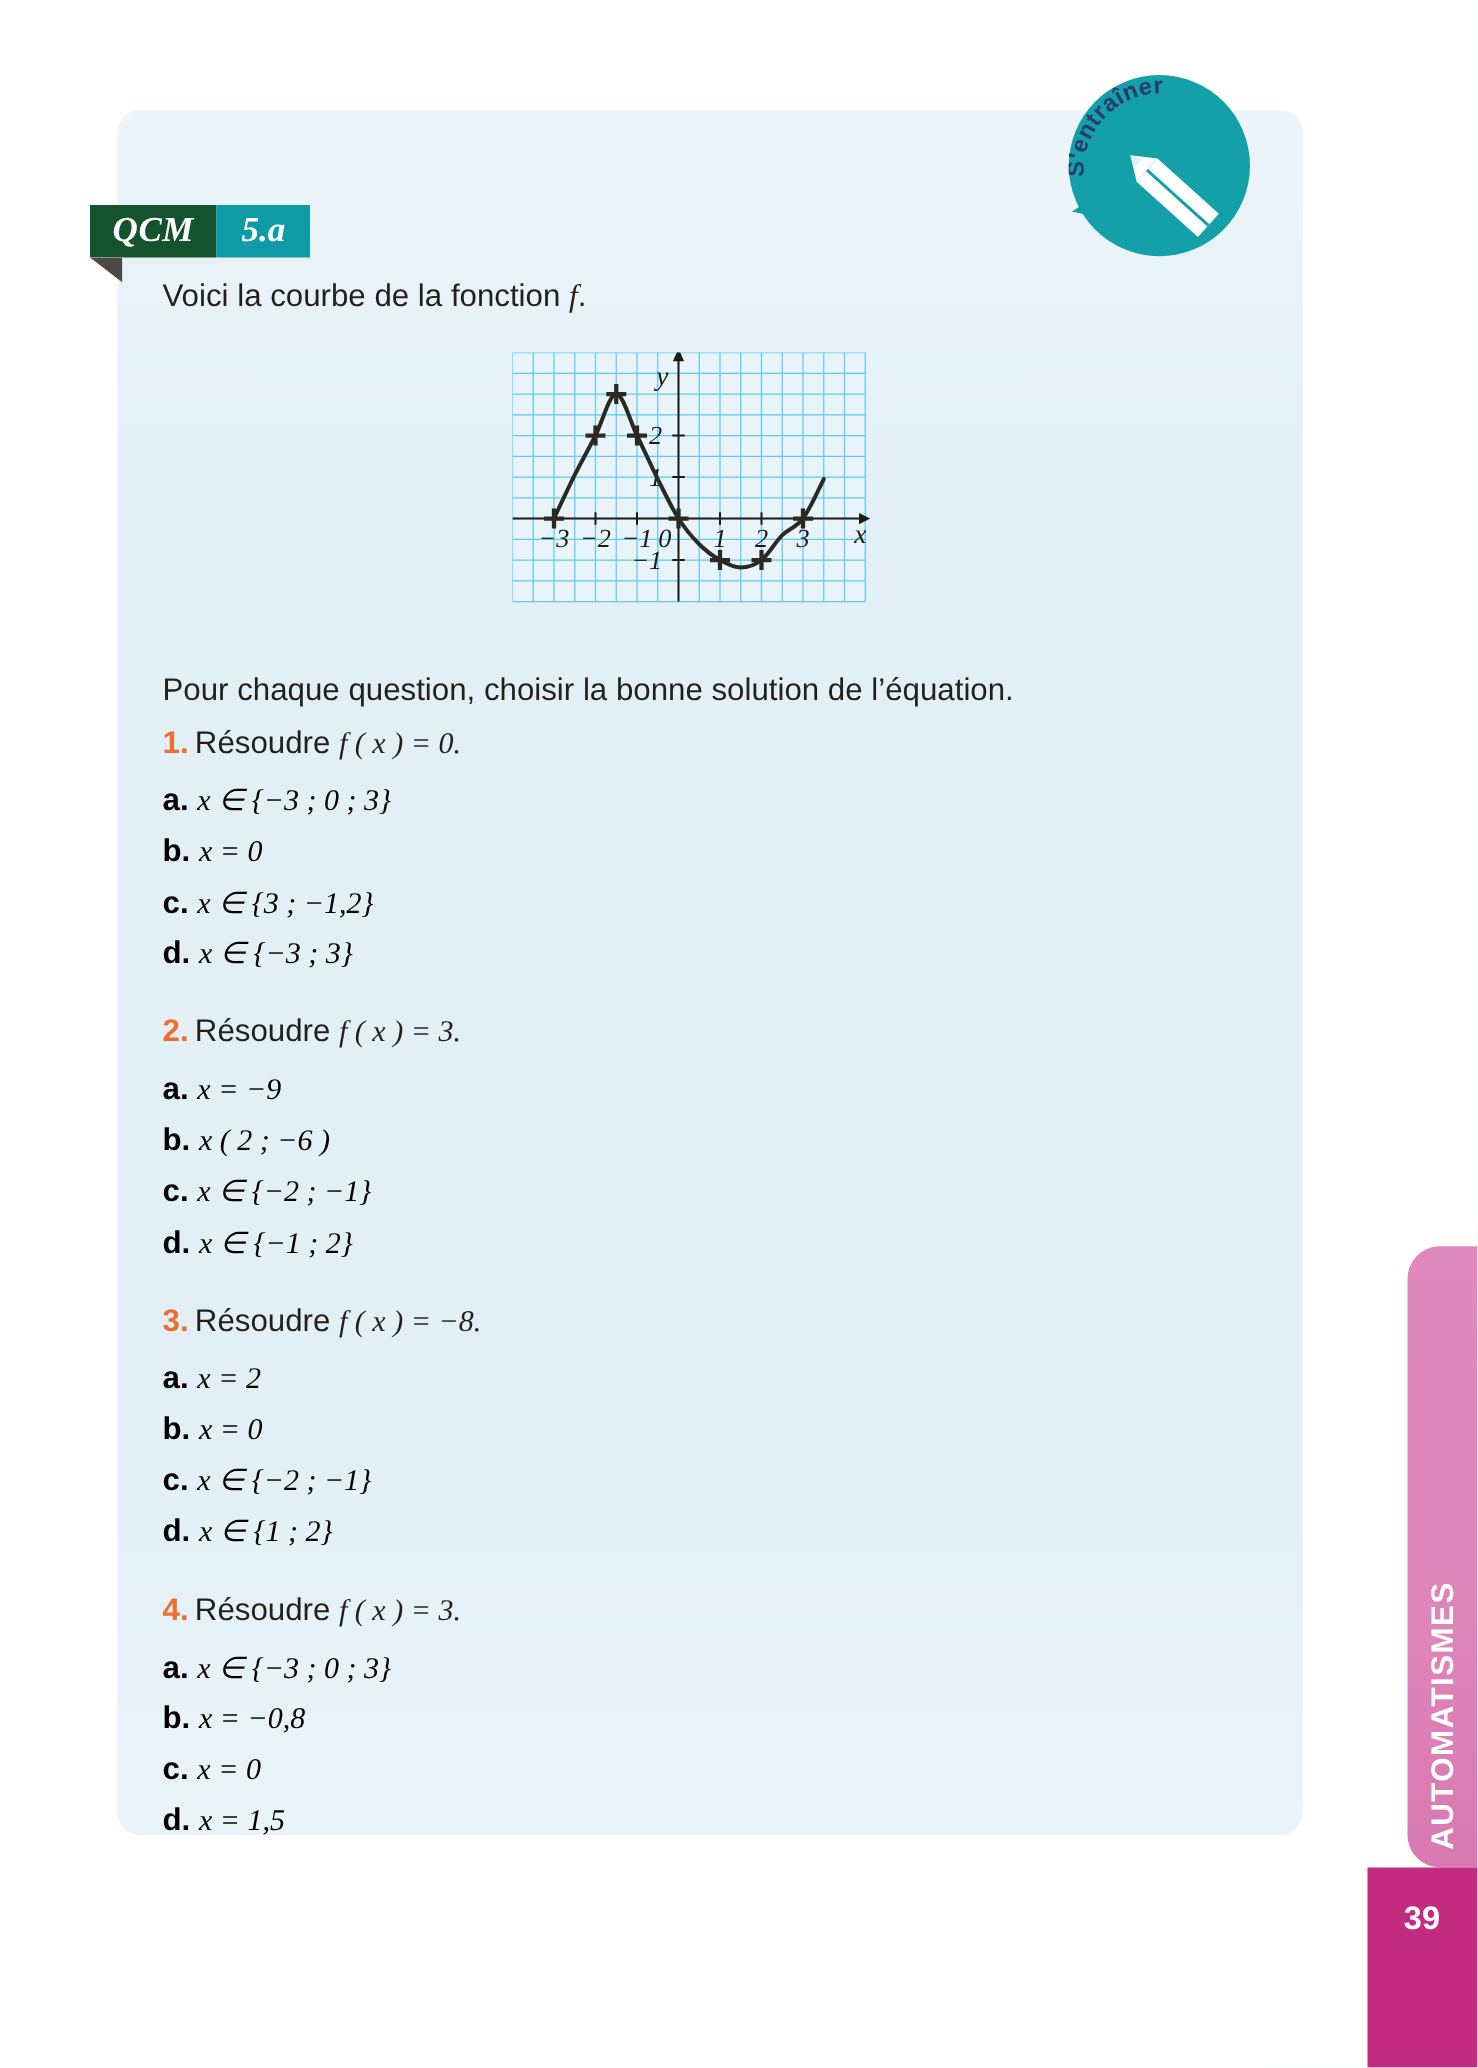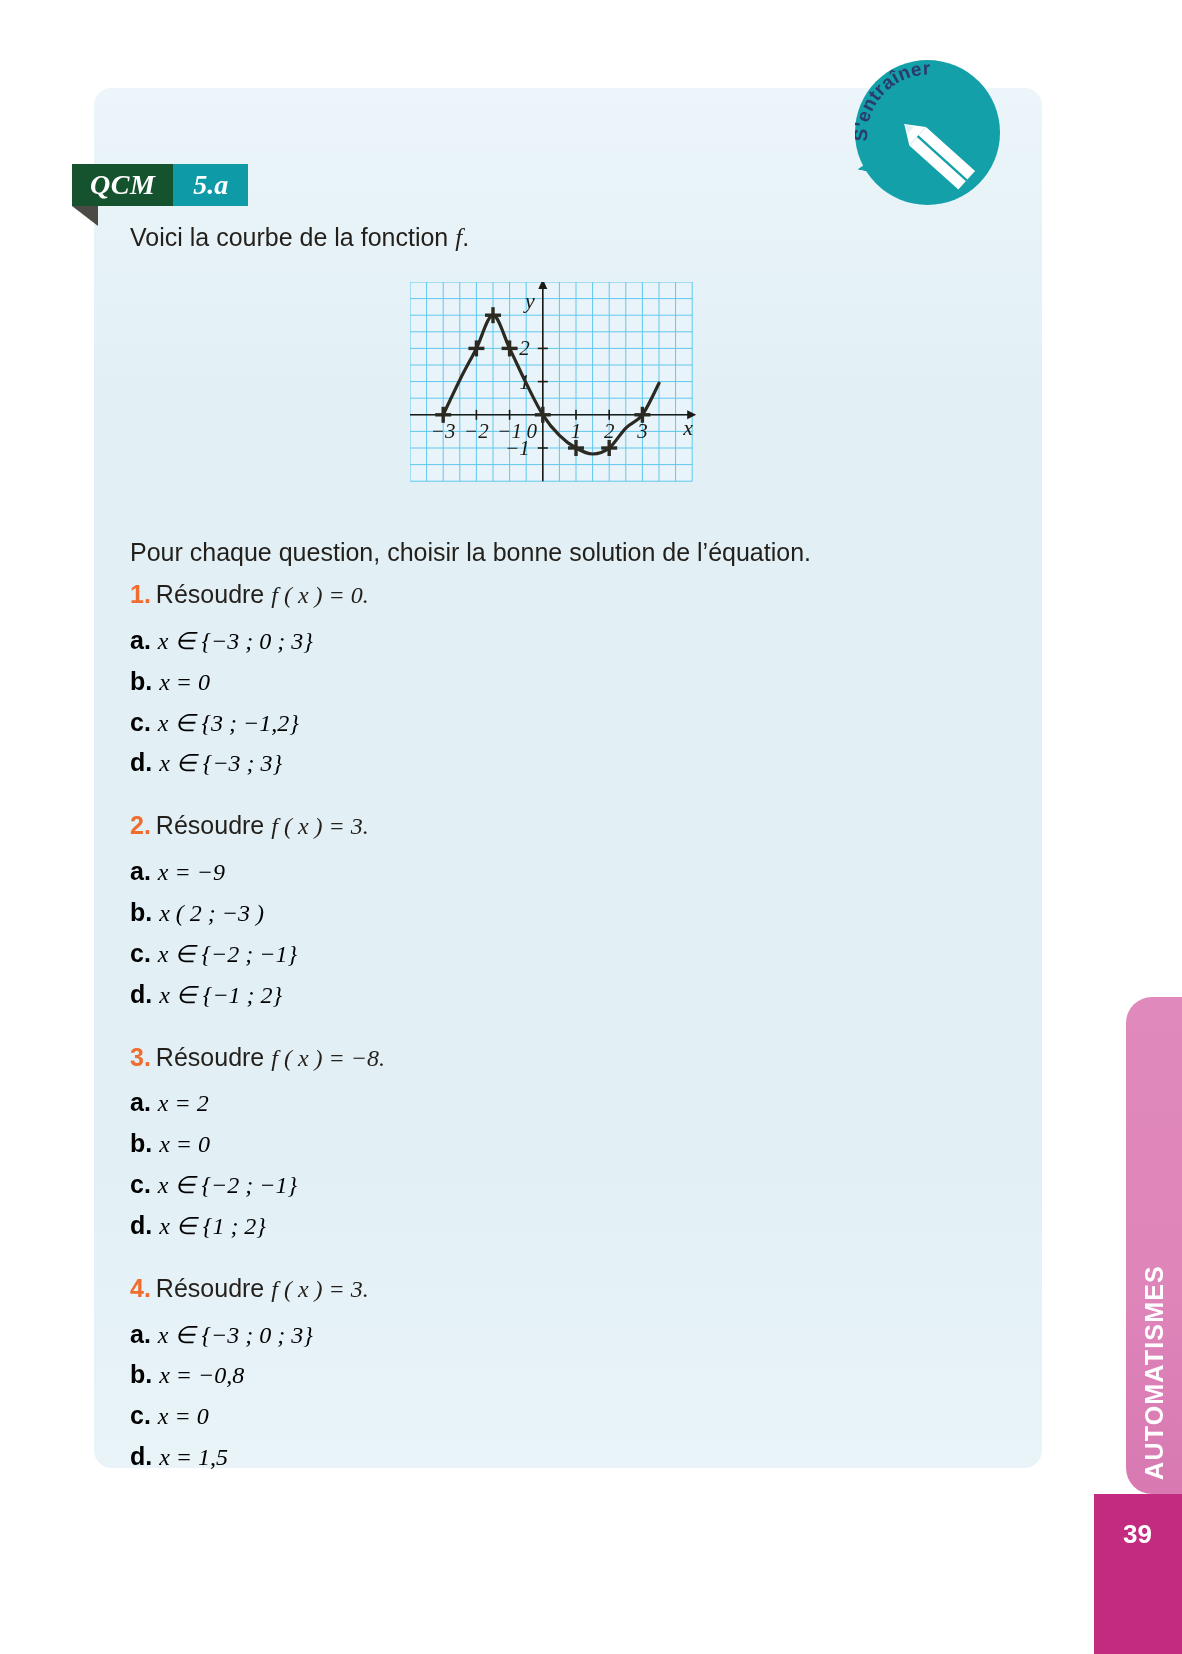--- a/index.html
+++ b/index.html
@@ -342,21 +342,21 @@
     <div class="question-block">
       <div class="question-title"><span class="qnum">1.</span><span>Résoudre </span><span class="math">f ( x ) = 0.</span></div>
       <div class="option-row"><span class="olabel">a.</span><span class="math">x ∈ {−3 ; 0 ; 3}</span></div>
       <div class="option-row"><span class="olabel">b.</span><span class="math">x = 0</span></div>
       <div class="option-row"><span class="olabel">c.</span><span class="math">x ∈ {3 ; −1,2}</span></div>
       <div class="option-row"><span class="olabel">d.</span><span class="math">x ∈ {−3 ; 3}</span></div>
     </div>
     <div class="question-block">
       <div class="question-title"><span class="qnum">2.</span><span>Résoudre </span><span class="math">f ( x ) = 3.</span></div>
       <div class="option-row"><span class="olabel">a.</span><span class="math">x = −9</span></div>
-      <div class="option-row"><span class="olabel">b.</span><span class="math">x ( 2 ; −3 )</span></div>
+      <div class="option-row"><span class="olabel">b.</span><span class="math">x ( 2 ; −6 )</span></div>
       <div class="option-row"><span class="olabel">c.</span><span class="math">x ∈ {−2 ; −1}</span></div>
       <div class="option-row"><span class="olabel">d.</span><span class="math">x ∈ {−1 ; 2}</span></div>
     </div>
     <div class="question-block">
       <div class="question-title"><span class="qnum">3.</span><span>Résoudre </span><span class="math">f ( x ) = −8.</span></div>
       <div class="option-row"><span class="olabel">a.</span><span class="math">x = 2</span></div>
       <div class="option-row"><span class="olabel">b.</span><span class="math">x = 0</span></div>
       <div class="option-row"><span class="olabel">c.</span><span class="math">x ∈ {−2 ; −1}</span></div>
       <div class="option-row"><span class="olabel">d.</span><span class="math">x ∈ {1 ; 2}</span></div>
     </div>

